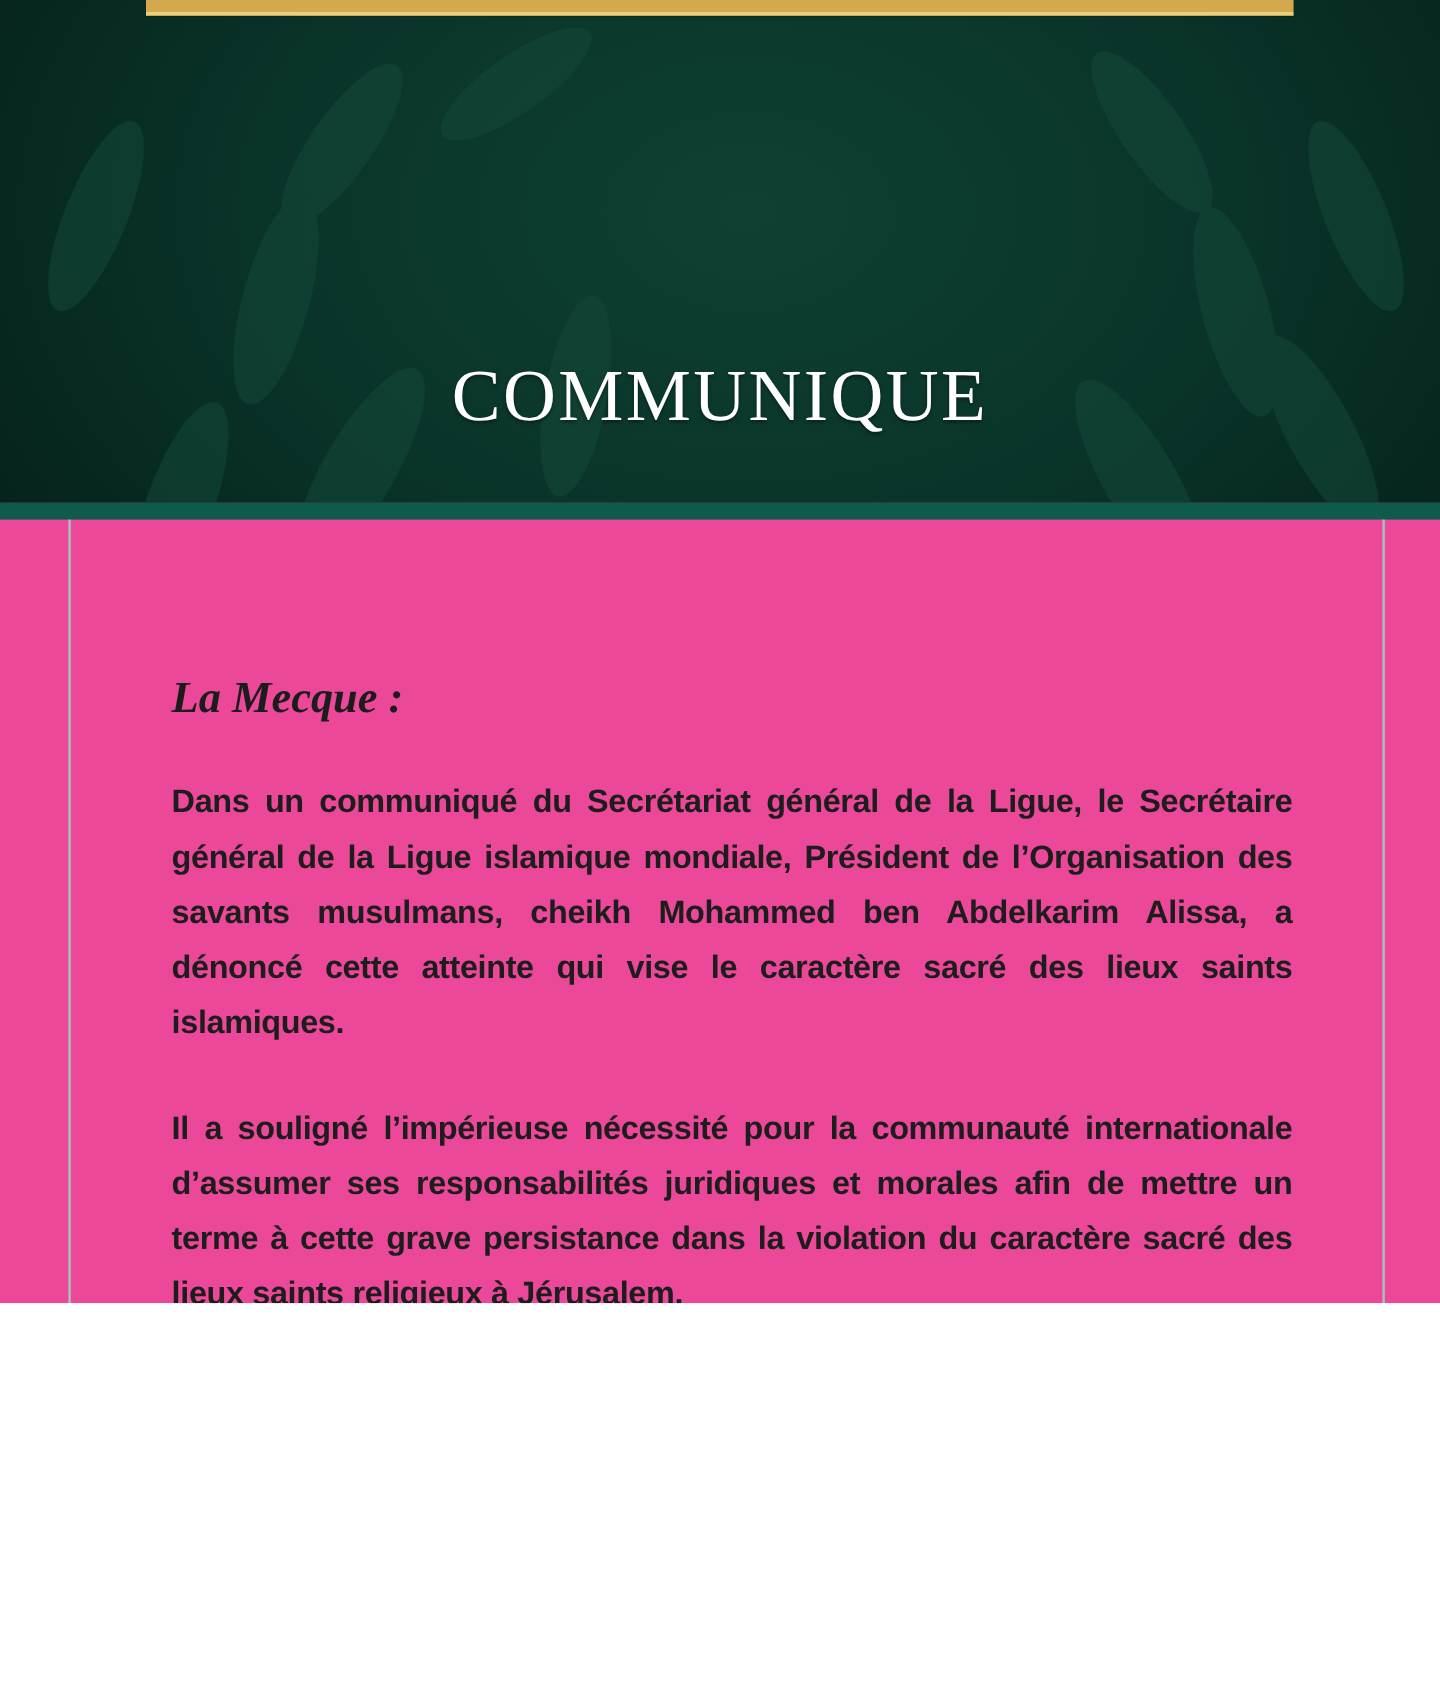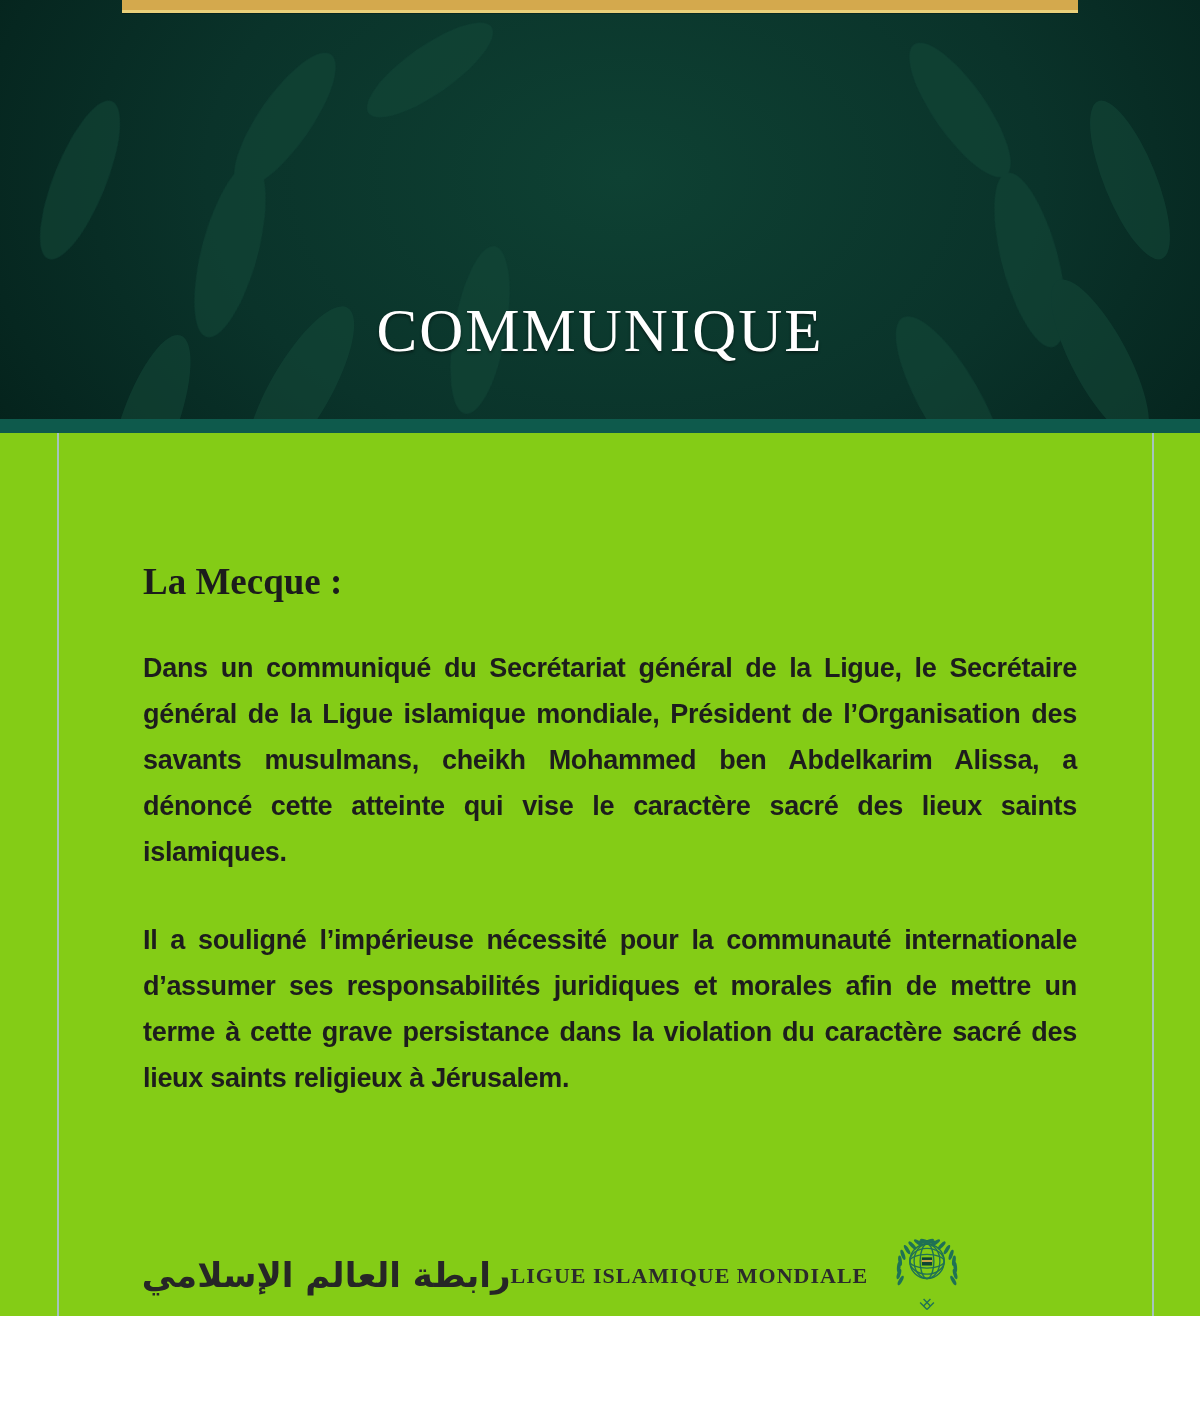--- a/index.html
+++ b/index.html
@@ -1,22 +1,22 @@
 <!DOCTYPE html>
 <html><head>
 <meta charset="utf-8">
 <style>
   * { margin: 0; padding: 0; box-sizing: border-box; }
   html, body { background: #ffffff; }
   .page {
     position: relative;
     width: 1200px;
-    height: 1316px;
+    height: 1086px;
     margin: 0 auto;
-    background: #84cc16;
+    background: #ec4899;
     overflow: hidden;
     font-family: "Liberation Sans", sans-serif;
   }
 
   
   .header {
     position: absolute;
     top: 0; left: 0;
     width: 1200px;
     height: 419px;
@@ -73,20 +73,21 @@
     left: 143px;
     width: 934px;
     color: #1d1d1d;
   }
   .doc-heading {
     font-family: "Liberation Serif", serif;
     font-weight: 700;
     font-size: 37px;
     color: #1c1c1c;
     margin-bottom: 42px;
+    font-style: italic;
   }
   .doc-paragraph {
     font-family: "Liberation Sans", sans-serif;
     font-weight: 700;
     font-size: 27px;
     line-height: 46px;
     letter-spacing: -0.3px;
     text-align: justify;
     color: #1d1d1d;
     margin-bottom: 42px;

